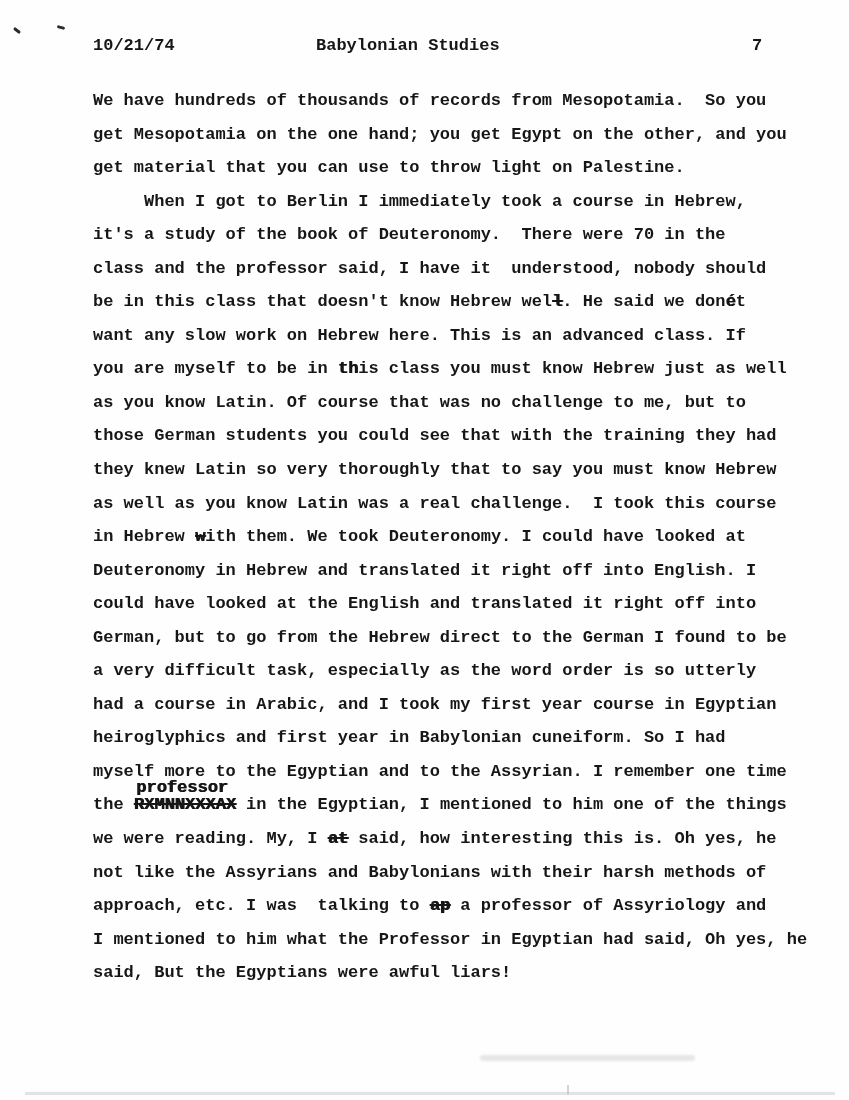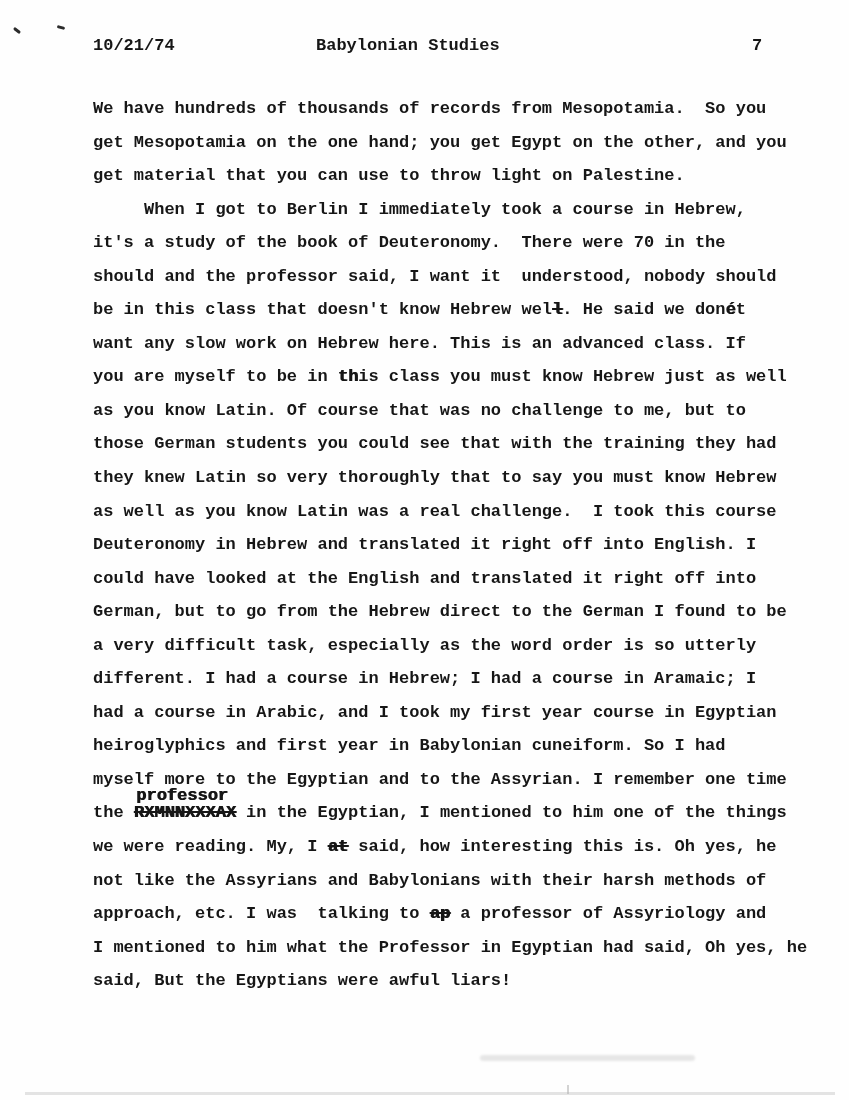--- a/index.html
+++ b/index.html
@@ -11,21 +11,21 @@
     font-weight:700;
     color:#161616;
     font-size:17px;
     overflow:hidden;
     -webkit-font-smoothing:antialiased;
   }
   .header{position:absolute;top:36px;left:0;width:100%;height:26px;}
   .header .date{position:absolute;left:93px;white-space:pre;}
   .header .title{position:absolute;left:316px;white-space:pre;}
   .header .pagenum{position:absolute;left:752px;white-space:pre;}
-  .doc-body{position:absolute;top:92px;left:93px;width:740px;}
+  .doc-body{position:absolute;top:84px;left:93px;width:740px;}
   .line{white-space:pre;line-height:33.55px;position:relative;}
   
   .struck{
     text-decoration:line-through;
     text-decoration-thickness:2px;
     text-shadow:0.8px 0 currentColor;
   }
   
   .over{
     text-shadow:0.8px 0 currentColor;
@@ -67,33 +67,33 @@
     <span class="title">Babylonian Studies</span>
     <span class="pagenum">7</span>
   </div>
 
   <div class="doc-body">
       <div class="line"><span>We have hundreds of thousands of records from Mesopotamia.  So you</span></div>
       <div class="line"><span>get Mesopotamia on the one hand; you get Egypt on the other, and you</span></div>
       <div class="line"><span>get material that you can use to throw light on Palestine.</span></div>
       <div class="line"><span>     When I got to Berlin I immediately took a course in Hebrew,</span></div>
       <div class="line"><span>it's a study of the book of Deuteronomy.  There were 70 in the</span></div>
-      <div class="line"><span>should and the professor said, I want it  understood, nobody should</span></div>
+      <div class="line"><span>class and the professor said, I have it  understood, nobody should</span></div>
       <div class="line"><span>be in this class that doesn't know Hebrew wel</span><span class="struck">l</span><span>. He said we don</span><span class="over">é</span><span>t</span></div>
       <div class="line"><span>want any slow work on Hebrew here. This is an advanced class. If</span></div>
       <div class="line"><span>you are myself to be in </span><span class="over">th</span><span>is class you must know Hebrew just as well</span></div>
       <div class="line"><span>as you know Latin. Of course that was no challenge to me, but to</span></div>
       <div class="line"><span>those German students you could see that with the training they had</span></div>
       <div class="line"><span>they knew Latin so very thoroughly that to say you must know Hebrew</span></div>
       <div class="line"><span>as well as you know Latin was a real challenge.  I took this course</span></div>
+      <div class="line"><span>in Hebrew </span><span class="struck">w</span><span>ith them. We took Deuteronomy. I could have looked at</span></div>
       <div class="line"><span>Deuteronomy in Hebrew and translated it right off into English. I</span></div>
       <div class="line"><span>could have looked at the English and translated it right off into</span></div>
       <div class="line"><span>German, but to go from the Hebrew direct to the German I found to be</span></div>
       <div class="line"><span>a very difficult task, especially as the word order is so utterly</span></div>
-      <div class="line"><span>different. I had a course in Hebrew; I had a course in Aramaic; I</span></div>
       <div class="line"><span>had a course in Arabic, and I took my first year course in Egyptian</span></div>
       <div class="line"><span>heiroglyphics and first year in Babylonian cuneiform. So I had</span></div>
       <div class="line"><span>myself more to the Egyptian and to the Assyrian. I remember one time</span></div>
       <div class="line"><span class="interline over">professor</span><span>the </span><span class="struck">RXMNNXXXAX</span><span> in the Egyptian, I mentioned to him one of the things</span></div>
       <div class="line"><span>we were reading. My, I </span><span class="struck">at</span><span> said, how interesting this is. Oh yes, he</span></div>
       <div class="line"><span>not like the Assyrians and Babylonians with their harsh methods of</span></div>
       <div class="line"><span>approach, etc. I was  talking to </span><span class="struck">ap</span><span> a professor of Assyriology and</span></div>
       <div class="line"><span>I mentioned to him what the Professor in Egyptian had said, Oh yes, he</span></div>
       <div class="line"><span>said, But the Egyptians were awful liars!</span></div>
     </div>

